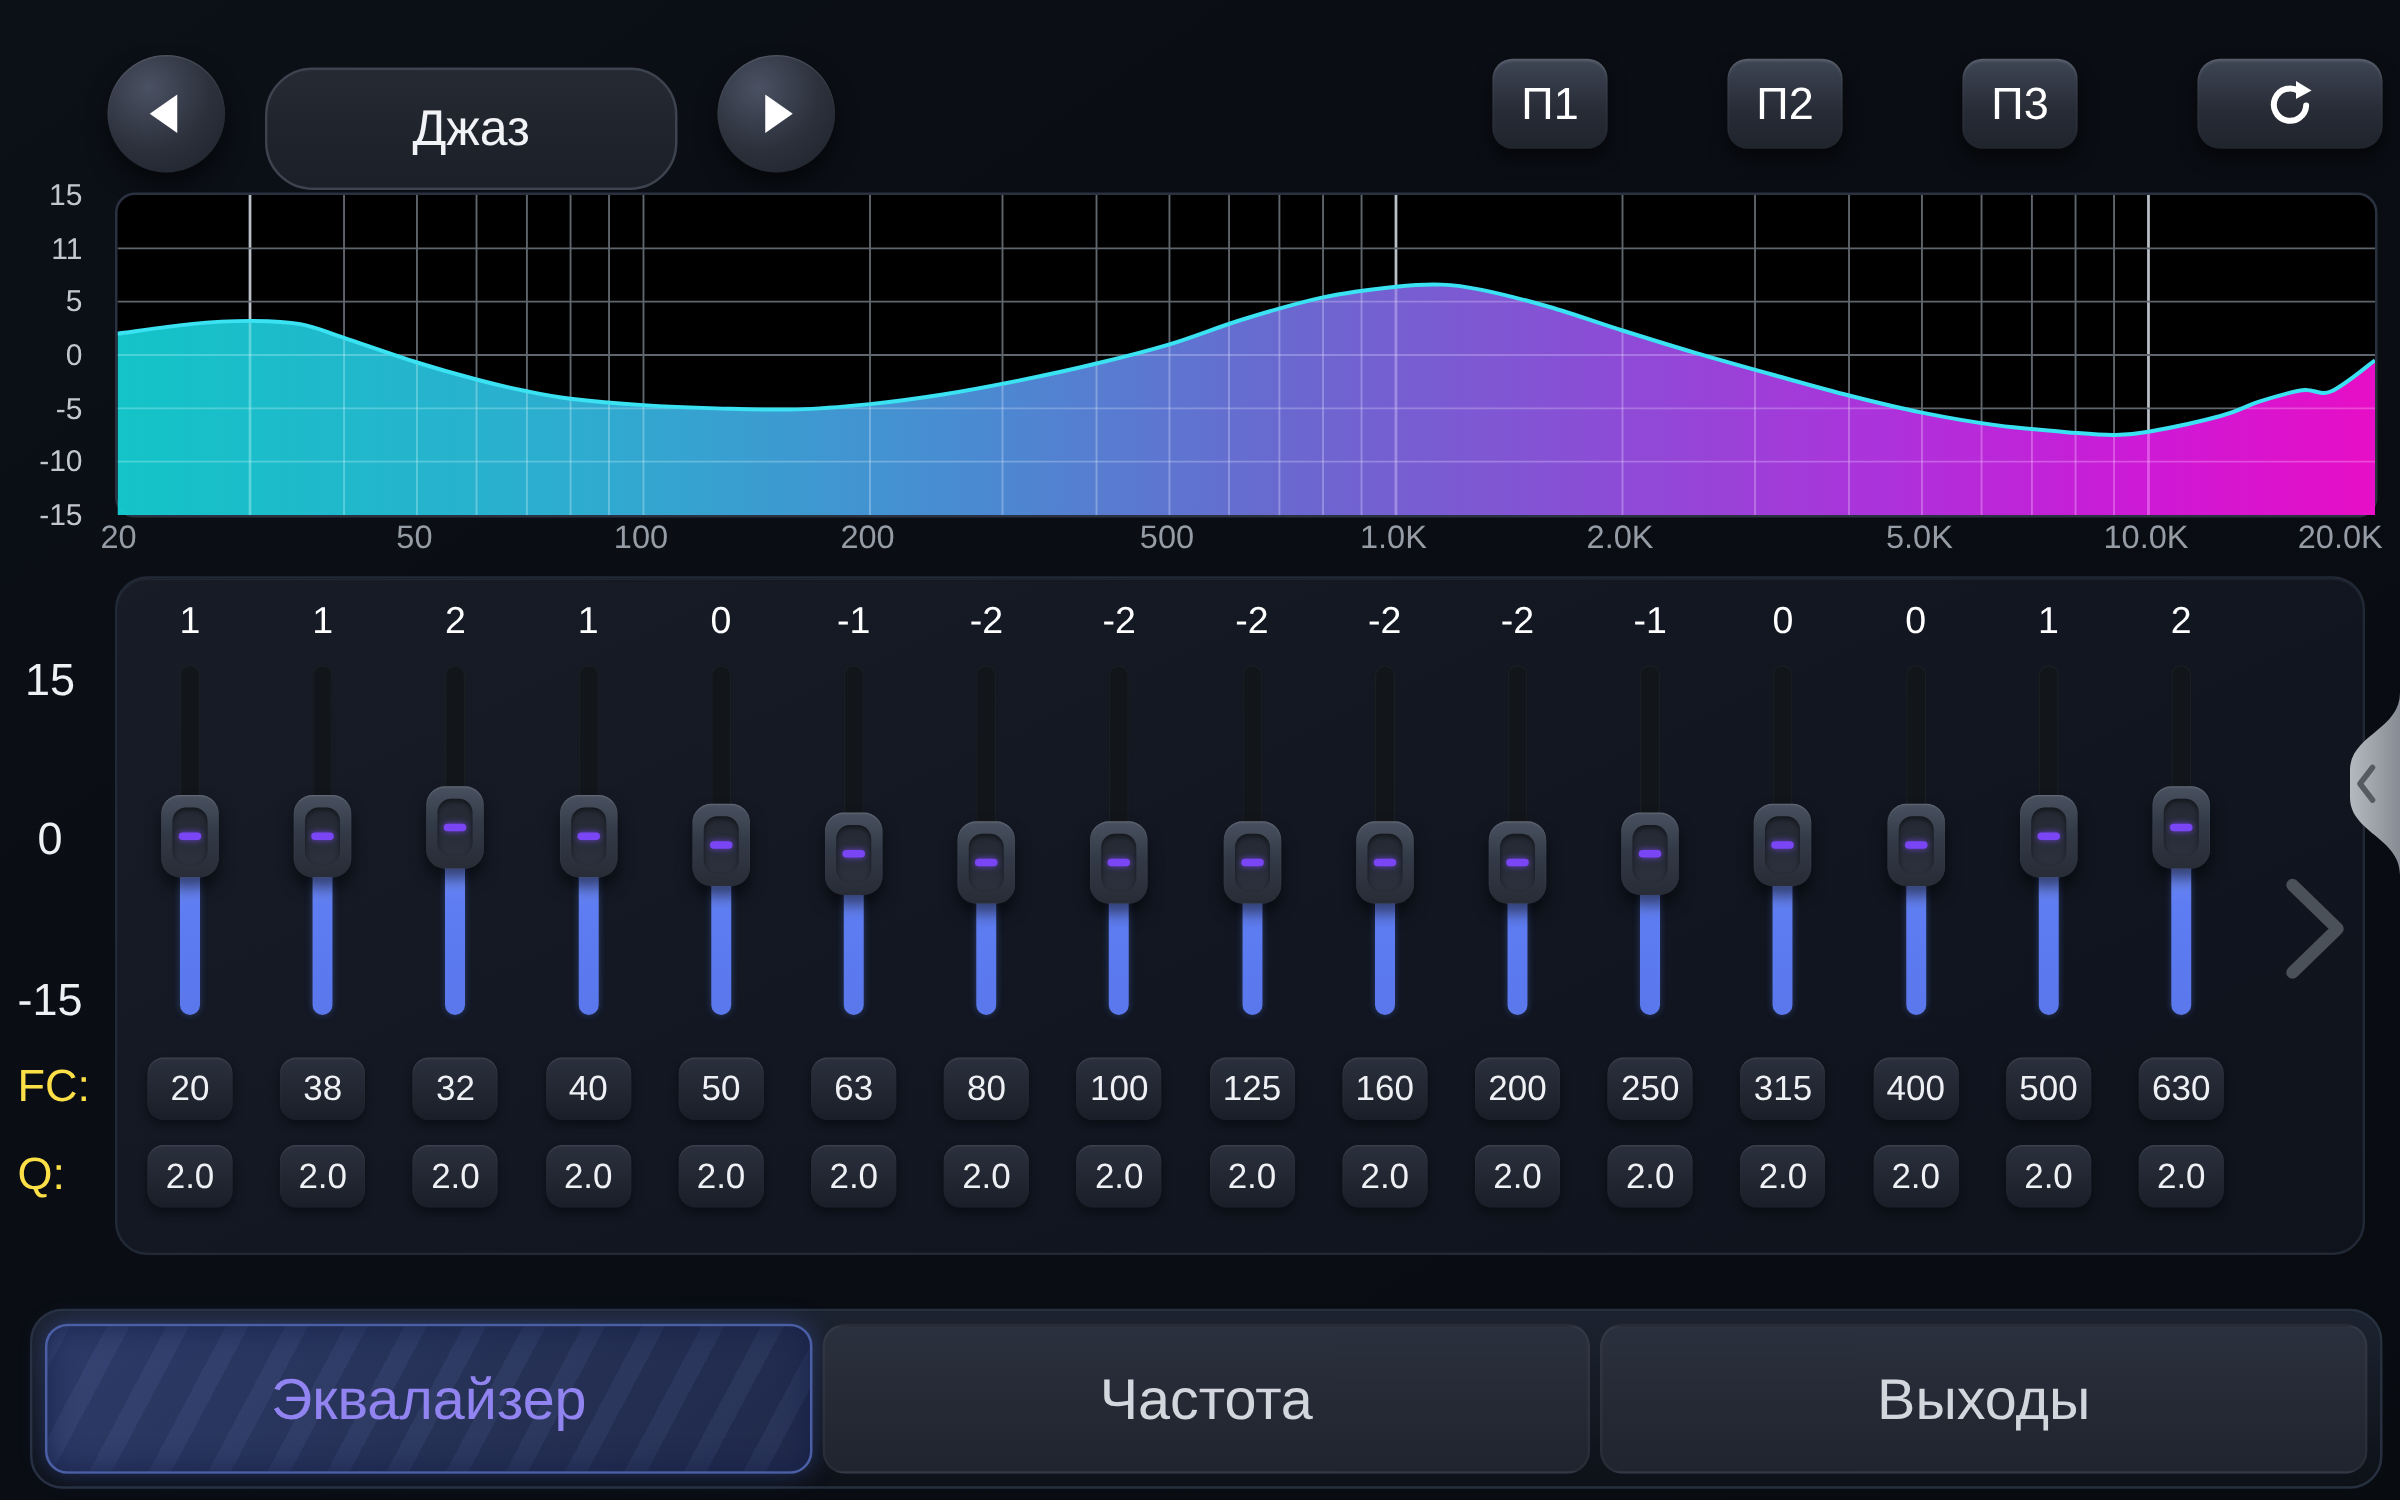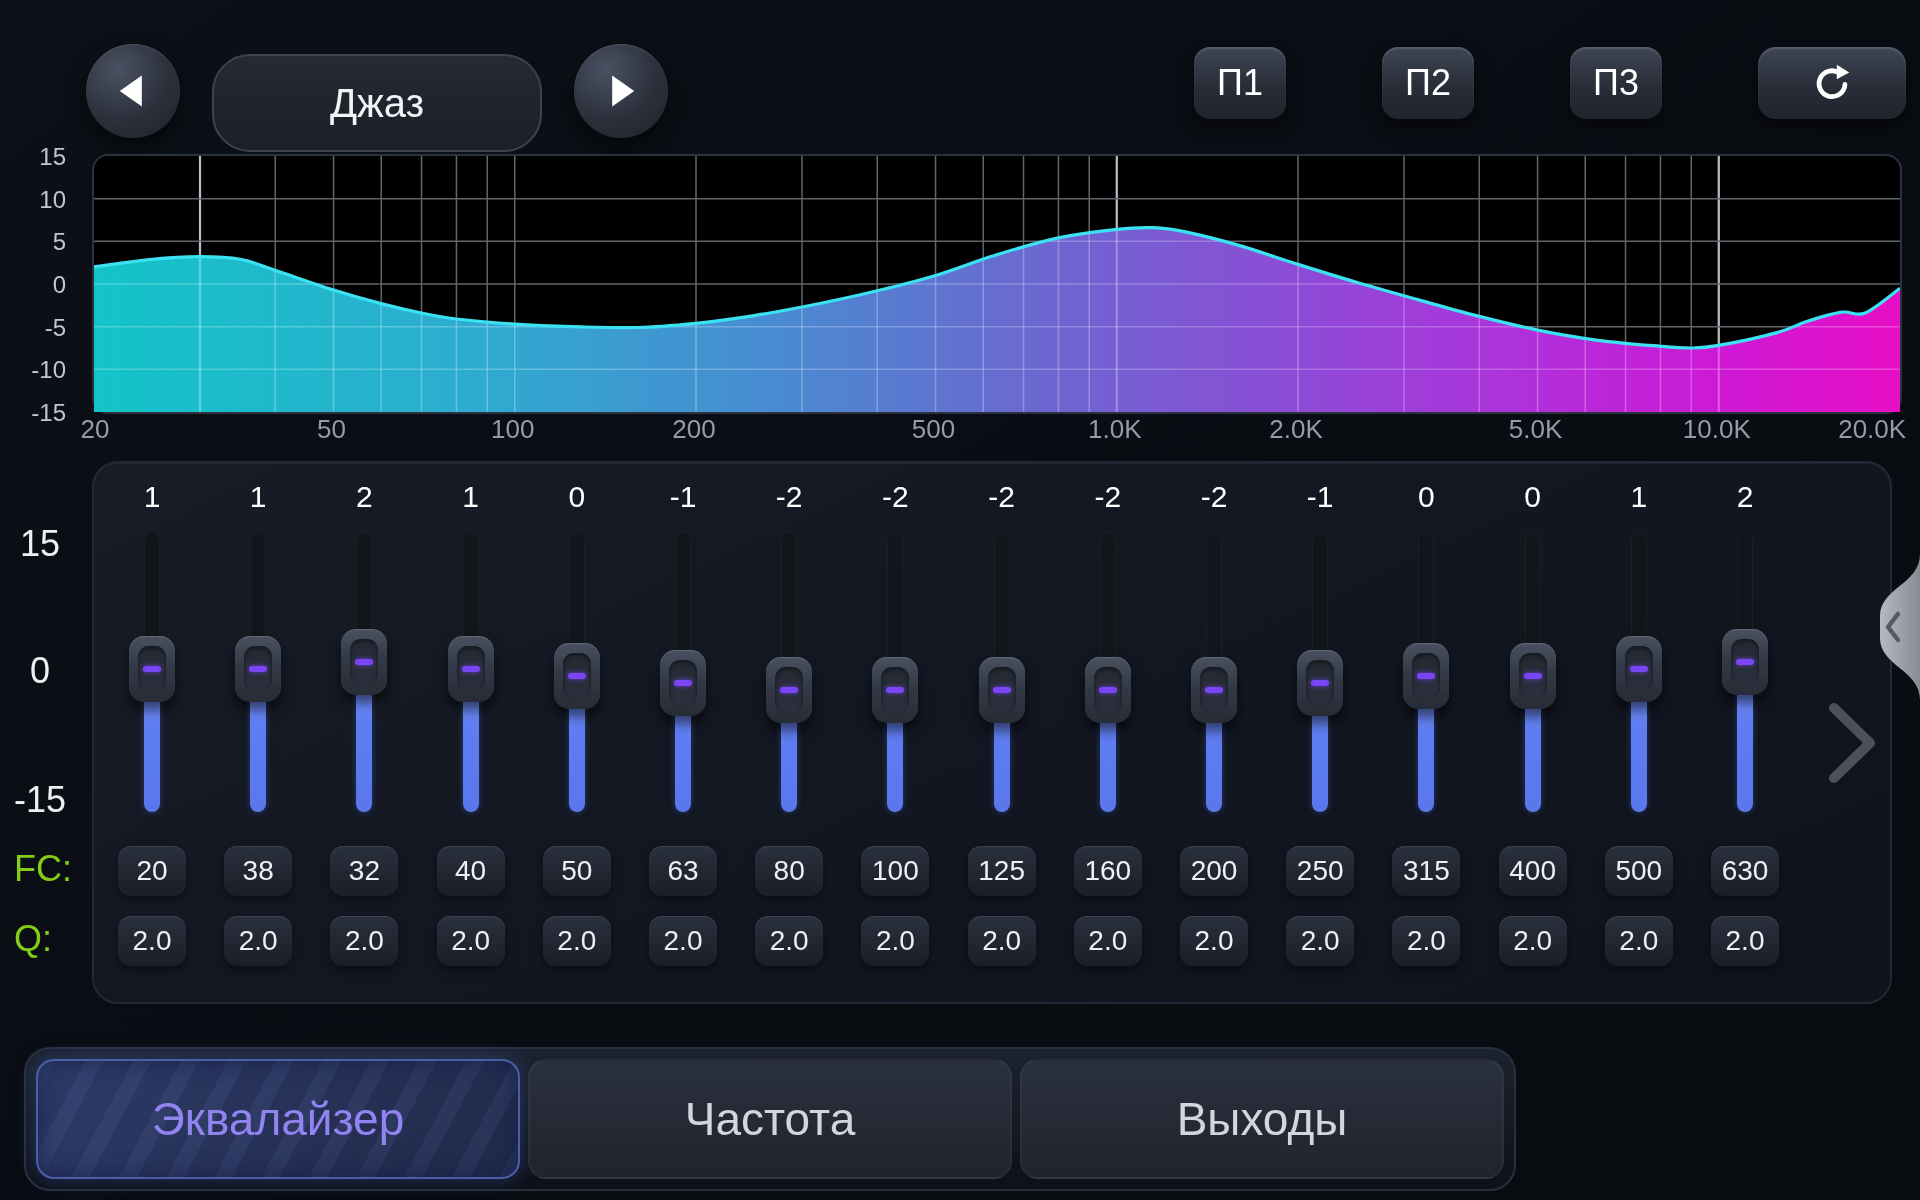--- a/index.html
+++ b/index.html
@@ -44,21 +44,21 @@
   .freq-labels{position:absolute;left:92px;top:414px;width:1810px;height:32px;}
   .freq-label{position:absolute;top:0;color:#969ca5;font-size:26px;transform:translateX(-50%);white-space:nowrap;}
   
   .eq-panel{
     position:absolute;left:92px;top:461px;width:1800px;height:543px;border-radius:26px;
     background:linear-gradient(155deg,#171c27 0%,#121722 45%,#0f131c 100%);
     border:2px solid #222936;box-sizing:border-box;
     box-shadow:inset 0 1px 0 rgba(255,255,255,.05);
   }
   .scale-label{position:absolute;left:8px;width:64px;text-align:center;color:#eef0f4;font-size:36px;}
-  .row-label{position:absolute;left:14px;width:82px;text-align:left;color:#84cc16;font-size:36px;}
+  .row-label{position:absolute;left:14px;width:82px;text-align:left;color:#fde047;font-size:36px;}
   .band-col{position:absolute;top:470px;width:106px;height:520px;}
   .band-gain{position:absolute;top:10px;left:0;width:100%;text-align:center;color:#fff;font-size:30px;}
   .slider{position:absolute;left:0;top:0;width:100%;height:100%;}
   .track{position:absolute;left:45px;top:62px;width:16px;height:280px;border-radius:8px;
     background:#121519;box-shadow:inset 0 0 0 1px rgba(255,255,255,.045);}
   .track-fill{position:absolute;left:45px;width:16px;border-radius:8px;
     background:linear-gradient(180deg,#87a0ff 0%,#5e7df2 40%,#5a77ec 100%);
     box-shadow:0 0 6px rgba(90,125,245,.35);}
   .thumb{position:absolute;left:30px;width:46px;height:66px;border-radius:15px;
     background:linear-gradient(180deg,#49505f 0%,#333a47 45%,#272c36 100%);
@@ -74,21 +74,21 @@
     box-shadow:inset 0 1px 1px rgba(255,255,255,.1), 0 4px 8px rgba(0,0,0,.4);
     color:#eef0f4;font-size:28px;display:flex;align-items:center;justify-content:center;
     cursor:pointer;}
   .fc-chip{top:376px;}
   .q-chip{top:446px;}
   
   .flap{position:absolute;left:1864px;top:552px;cursor:pointer;}
   .big-chevron{position:absolute;left:1824px;top:702px;cursor:pointer;}
   
   .tab-bar{
-    position:absolute;left:24px;top:1047px;width:1492px;height:144px;border-radius:26px;
+    position:absolute;left:24px;top:1047px;width:1882px;height:144px;border-radius:26px;
     background:linear-gradient(180deg,#1c2330 0%,#0d1118 100%);
     border:2px solid #27303f;box-sizing:border-box;
     display:flex;gap:8px;padding:10px;
   }
   .tab{
     flex:1;border-radius:18px;border:2px solid rgba(255,255,255,.04);box-sizing:border-box;
     background:linear-gradient(180deg,#2a303d 0%,#20242e 100%);
     color:#d3d6dc;font-size:46px;display:flex;align-items:center;justify-content:center;
     cursor:pointer;
   }
@@ -127,21 +127,21 @@
     <button class="mem-btn reset-btn" id="reset-btn">
     <svg width="46" height="46" viewBox="0 0 48 48">
       <path d="M31.5 13.5 A13.5 13.5 0 1 0 37.5 25.5" stroke="#ffffff" stroke-width="5" fill="none" stroke-linecap="round"></path>
       <path d="M29 5 L42 13 L29 20 Z" fill="#ffffff"></path>
     </svg>
   </button>
 </div>
 
 <div class="db-labels" id="db-labels">
     <span class="db-label" style="top: -13px;">15</span>
-    <span class="db-label" style="top: 29.6667px;">10</span>
+    <span class="db-label" style="top: 29.6667px;">11</span>
     <span class="db-label" style="top: 72.3333px;">5</span>
     <span class="db-label" style="top: 115px;">0</span>
     <span class="db-label" style="top: 157.667px;">-5</span>
     <span class="db-label" style="top: 200.333px;">-10</span>
     <span class="db-label" style="top: 243px;">-15</span>
   </div>
 
 <div class="chart-box">
   <svg id="eq-chart-svg" width="1806" height="256" viewBox="0 0 1806 256">
     <defs>

